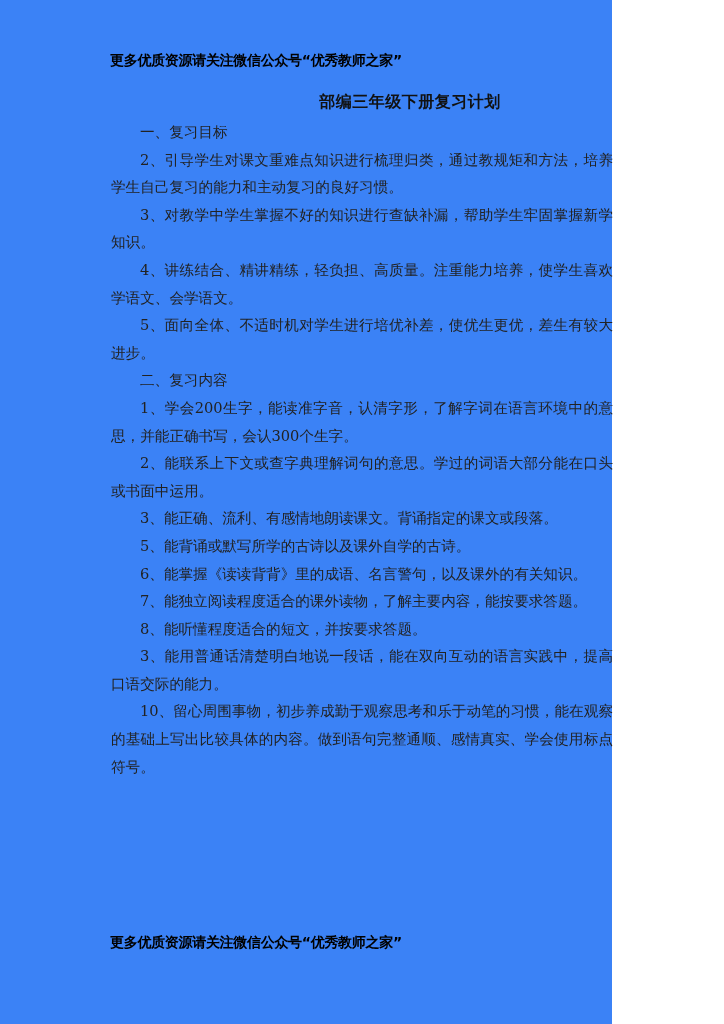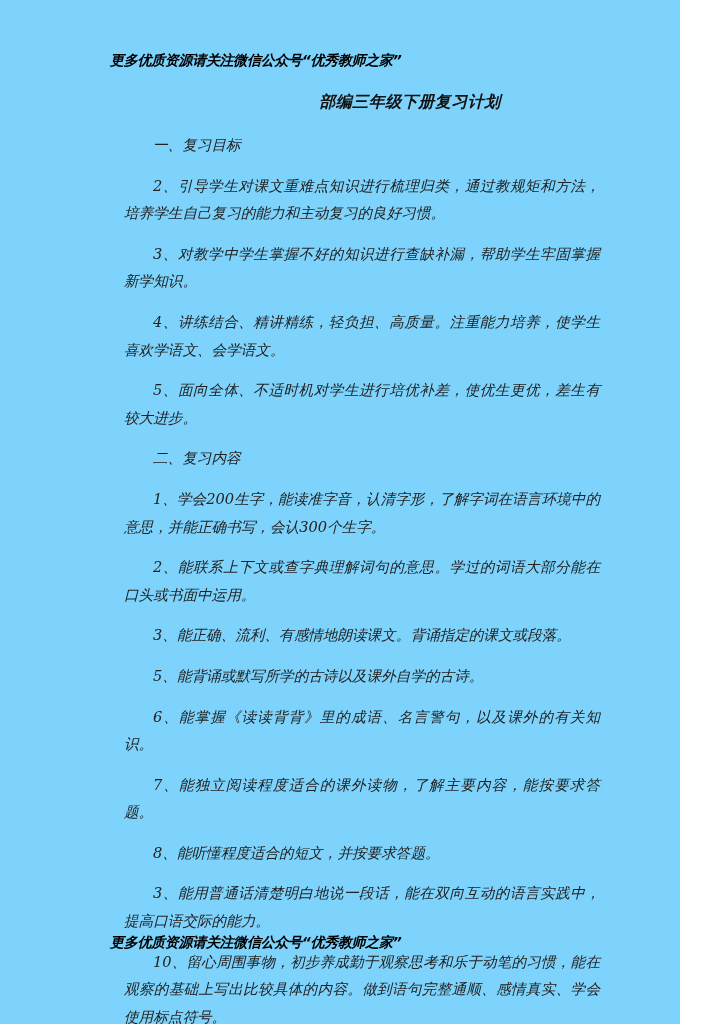--- a/index.html
+++ b/index.html
@@ -1,40 +1,40 @@
 <!DOCTYPE html>
 <html><head>
 <meta charset="utf-8">
 <style>
   html, body { margin: 0; padding: 0; background: #ffffff; }
   body {
     width: 724px; height: 1024px; position: relative; overflow: hidden;
     font-family: "DejaVu Serif", "Liberation Serif", serif;
     color: #1a1a1a;
   }
-  .page { position: absolute; left: 0; top: 0; width: 680px; height: 1024px; background: #7dd3fc; font-style: italic; }
+  .page { position: absolute; left: 0; top: 0; width: 612px; height: 1024px; background: #3b82f6; }
   .promo {
     position: absolute; left: 110px;
     font-family: "DejaVu Sans", "Liberation Sans", sans-serif;
     font-weight: bold; font-size: 14px; color: #000; letter-spacing: -0.3px;
     white-space: nowrap;
   }
   .promo.top { top: 52px; }
   .promo.bottom { top: 934px; }
   .title {
     position: absolute; left: 0; width: 724px; top: 92px; text-align: center;
     font-family: "DejaVu Sans", "Liberation Sans", sans-serif;
     font-weight: bold; font-size: 16px; color: #111; letter-spacing: 0.5px; margin-left: 48px;
   }
   .body {
     position: absolute; left: 111px; top: 118px; width: 502px;
     font-size: 14.6px; line-height: 27.6px; color: #222;
     text-align: justify; text-justify: inter-character;
   }
-  .body p { margin: 13px; text-indent: 29px; }
+  .body p { margin: 0; text-indent: 29px; }
   .body p.heading { text-indent: 29px; }
 </style>
 </head>
 <body>
 
 <div class="page">
   <div class="promo top">更多优质资源请关注微信公众号“优秀教师之家”</div>
   <div class="title">部编三年级下册复习计划</div>
 
   <div class="body">

